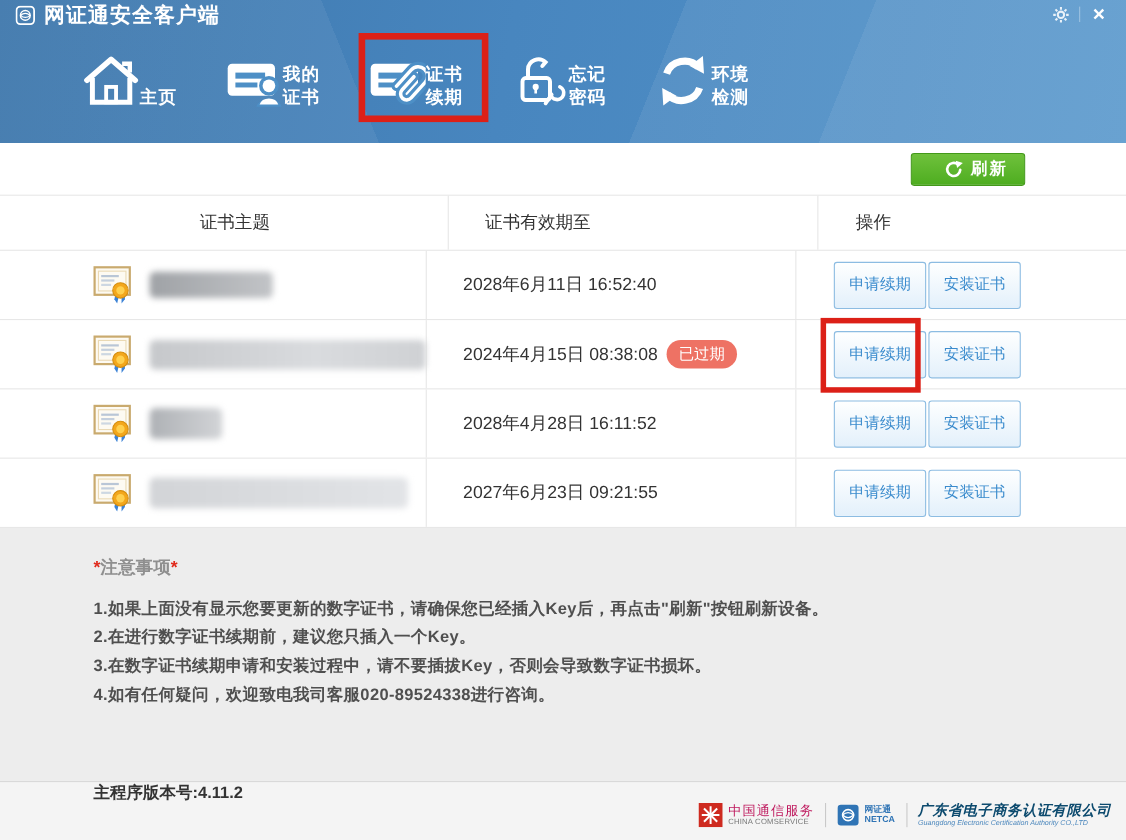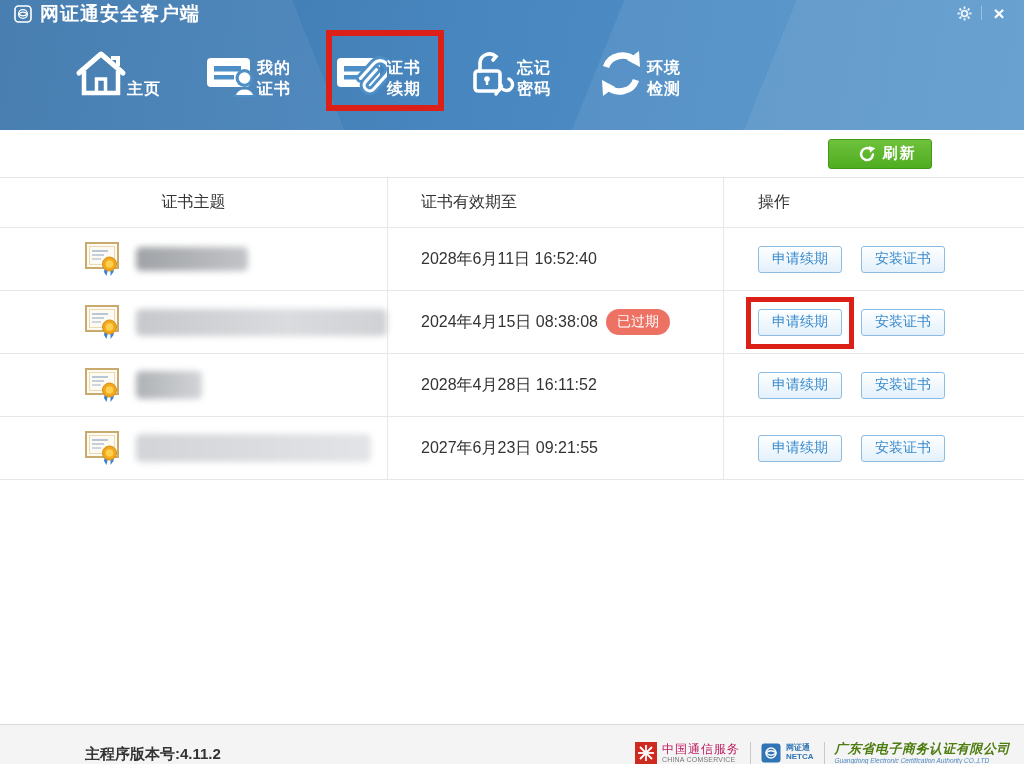--- a/index.html
+++ b/index.html
@@ -36,62 +36,62 @@
   .toolbar { height:48px; display:flex; align-items:center; justify-content:flex-end; padding-right:92px;
     border-bottom:1px solid #e4e4e4; background:#fff; }
   .refresh-btn { width:104px; height:30px; border:1px solid #43991a; border-radius:3px;
     background:linear-gradient(#6fc13c, #4ead20); color:#fff; font-size:15px; font-weight:bold;
     display:flex; align-items:center; justify-content:center; gap:7px; cursor:pointer;
     font-family:inherit; letter-spacing:2px;padding-left:14px; }
 
   
   .cert-table { background:#fff; }
   .trow, .thead { display:grid; grid-template-columns:387px 336px 1fr; border-bottom:1px solid #e7e7e7; }
-  .thead { height:50px; }
+  .thead { height:50px;padding-left:20px; }
   .trow { height:63px; }
   .cell { display:flex; align-items:center; }
   .c2, .c3 { border-left:1px solid #e7e7e7; }
   .thead .c1 { justify-content:center; }
   .thead .cell { font-size:16px; color:#333; }
   .c2 { padding-left:33px; }
   .c3 { padding-left:34px; }
   .trow .c1 { padding-left:84px; }
   .cert-icon { width:38px; height:38px; margin-right:14px; flex:none; }
   .blur { display:inline-block; height:24px; border-radius:5px; filter:blur(3px); }
   .blur-0 { width:112px; background:linear-gradient(90deg,#9fa2a6,#c2c4c7); }
   .blur-1 { width:330px; background:linear-gradient(90deg,#c6c8cb,#d9dbde 60%,#cfd1d4); height:27px; }
   .blur-2 { width:66px; background:linear-gradient(90deg,#aeb1b5,#d2d4d7); height:28px; }
   .blur-3 { width:235px; background:linear-gradient(90deg,#d2d4d7,#e2e4e7); height:28px; }
   .expiry { font-size:16px; color:#333; }
   .badge { margin-left:8px; background:#ee7264; color:#fff; font-size:14px; padding:4px 11px;
     border-radius:13px; white-space:nowrap; }
-  .act-btn { width:84px; height:27px; margin-right:19px; border:1px solid #8cbce2; border-radius:3px;
+  .act-btn { width:84px; height:43px; margin-right:2px; border:1px solid #8cbce2; border-radius:3px;
     background:linear-gradient(#feffff,#e3f0fb); color:#3a8bcd; font-size:14px; cursor:pointer;
     font-family:Liberation Serif, serif; }
   .hl-wrap { position:relative; display:inline-block; }
   .btn-highlight { position:absolute; left:-12px; top:-12px; right:7px; bottom:-13px;
     border:5px solid #dc2017; pointer-events:none; z-index:5; }
 
   
   .notes { background:#ededed; height:236px; padding:26px 20px 0 85px; }
   .notes-title { font-size:16px; font-weight:bold; color:#8f8f8f; margin-bottom:14px; }
   .notes-title .star { color:#e02a1c; }
   .note-item { font-size:15px; font-weight:bold; color:#4f4f4f; line-height:26px; letter-spacing:.3px; }
 
   
-  .footer { position:absolute; left:0; right:0; bottom:0; height:40px; background:#f4f4f4;
-    border-top:1px solid #d9d9d9; display:flex; align-items:flex-end; }
+  .footer { position:absolute; left:0; right:0; bottom:0; height:54px; background:#f4f4f4;
+    border-top:1px solid #d9d9d9; display:flex; align-items:flex-start;flex-direction:column; }
   .version { margin-left:85px; font-size:15px; font-weight:bold; color:#333; }
   .footer-logos { margin-left:auto; margin-right:14px; display:flex; align-items:center; gap:10px; }
   .logo-block { display:flex; align-items:center; gap:5px; }
   .logo-text-cn { font-size:12px; font-weight:normal; color:#be185d; letter-spacing:1px; line-height:1.1; }
   .logo-text-en { font-size:7px; color:#777; letter-spacing:.2px; }
   .logo-sep { width:1px; height:22px; background:#c9c9c9; }
   .netca-mini-cn { font-size:8px; font-weight:bold; color:#2f74b5; line-height:1.1; }
-  .gdca-cn { font-size:13px; font-weight:bold; color:#4d7c0f; letter-spacing:.5px; line-height:1.1; font-style:italic; }
+  .gdca-cn { font-size:13px; font-weight:bold; color:#0c4a6e; letter-spacing:.5px; line-height:1.1; font-style:italic; }
   .gdca-en { font-size:6.5px; color:#4d88bd; font-style:italic; }
 </style>
 </head>
 <body>
 
 <div class="window">
 
   <div class="header">
     <div class="titlebar">
       <svg class="app-logo" viewBox="0 0 18 18">
@@ -308,20 +308,29 @@
       <div class="cell c2">
           <span class="expiry">2027年6月23日 09:21:55</span>
         </div>
       <div class="cell c3">
         <button class="act-btn">申请续期</button>
         <button class="act-btn">安装证书</button>
       </div>
     </div>
   </div>
 
+  <div class="notes">
+    <div class="notes-title">
+      <span class="star">*</span><span>注意事项</span><span class="star">*</span>
+    </div>
+    <p class="note-item">1.如果上面没有显示您要更新的数字证书，请确保您已经插入Key后，再点击"刷新"按钮刷新设备。</p>
+    <p class="note-item">2.在进行数字证书续期前，建议您只插入一个Key。</p>
+    <p class="note-item">3.在数字证书续期申请和安装过程中，请不要插拔Key，否则会导致数字证书损坏。</p>
+    <p class="note-item">4.如有任何疑问，欢迎致电我司客服020-89524338进行咨询。</p>
+  </div>
 
   <div class="footer">
     <span class="version">主程序版本号:4.11.2</span>
     <div class="footer-logos">
       <div class="logo-block">
         <svg width="22" height="22" viewBox="0 0 22 22">
           <rect width="22" height="22" fill="#ce2a1f"></rect>
           <g stroke="#fff" stroke-width="1.8">
             <line x1="11" y1="3" x2="11" y2="19"></line>
               <line x1="3" y1="11" x2="19" y2="11"></line>

